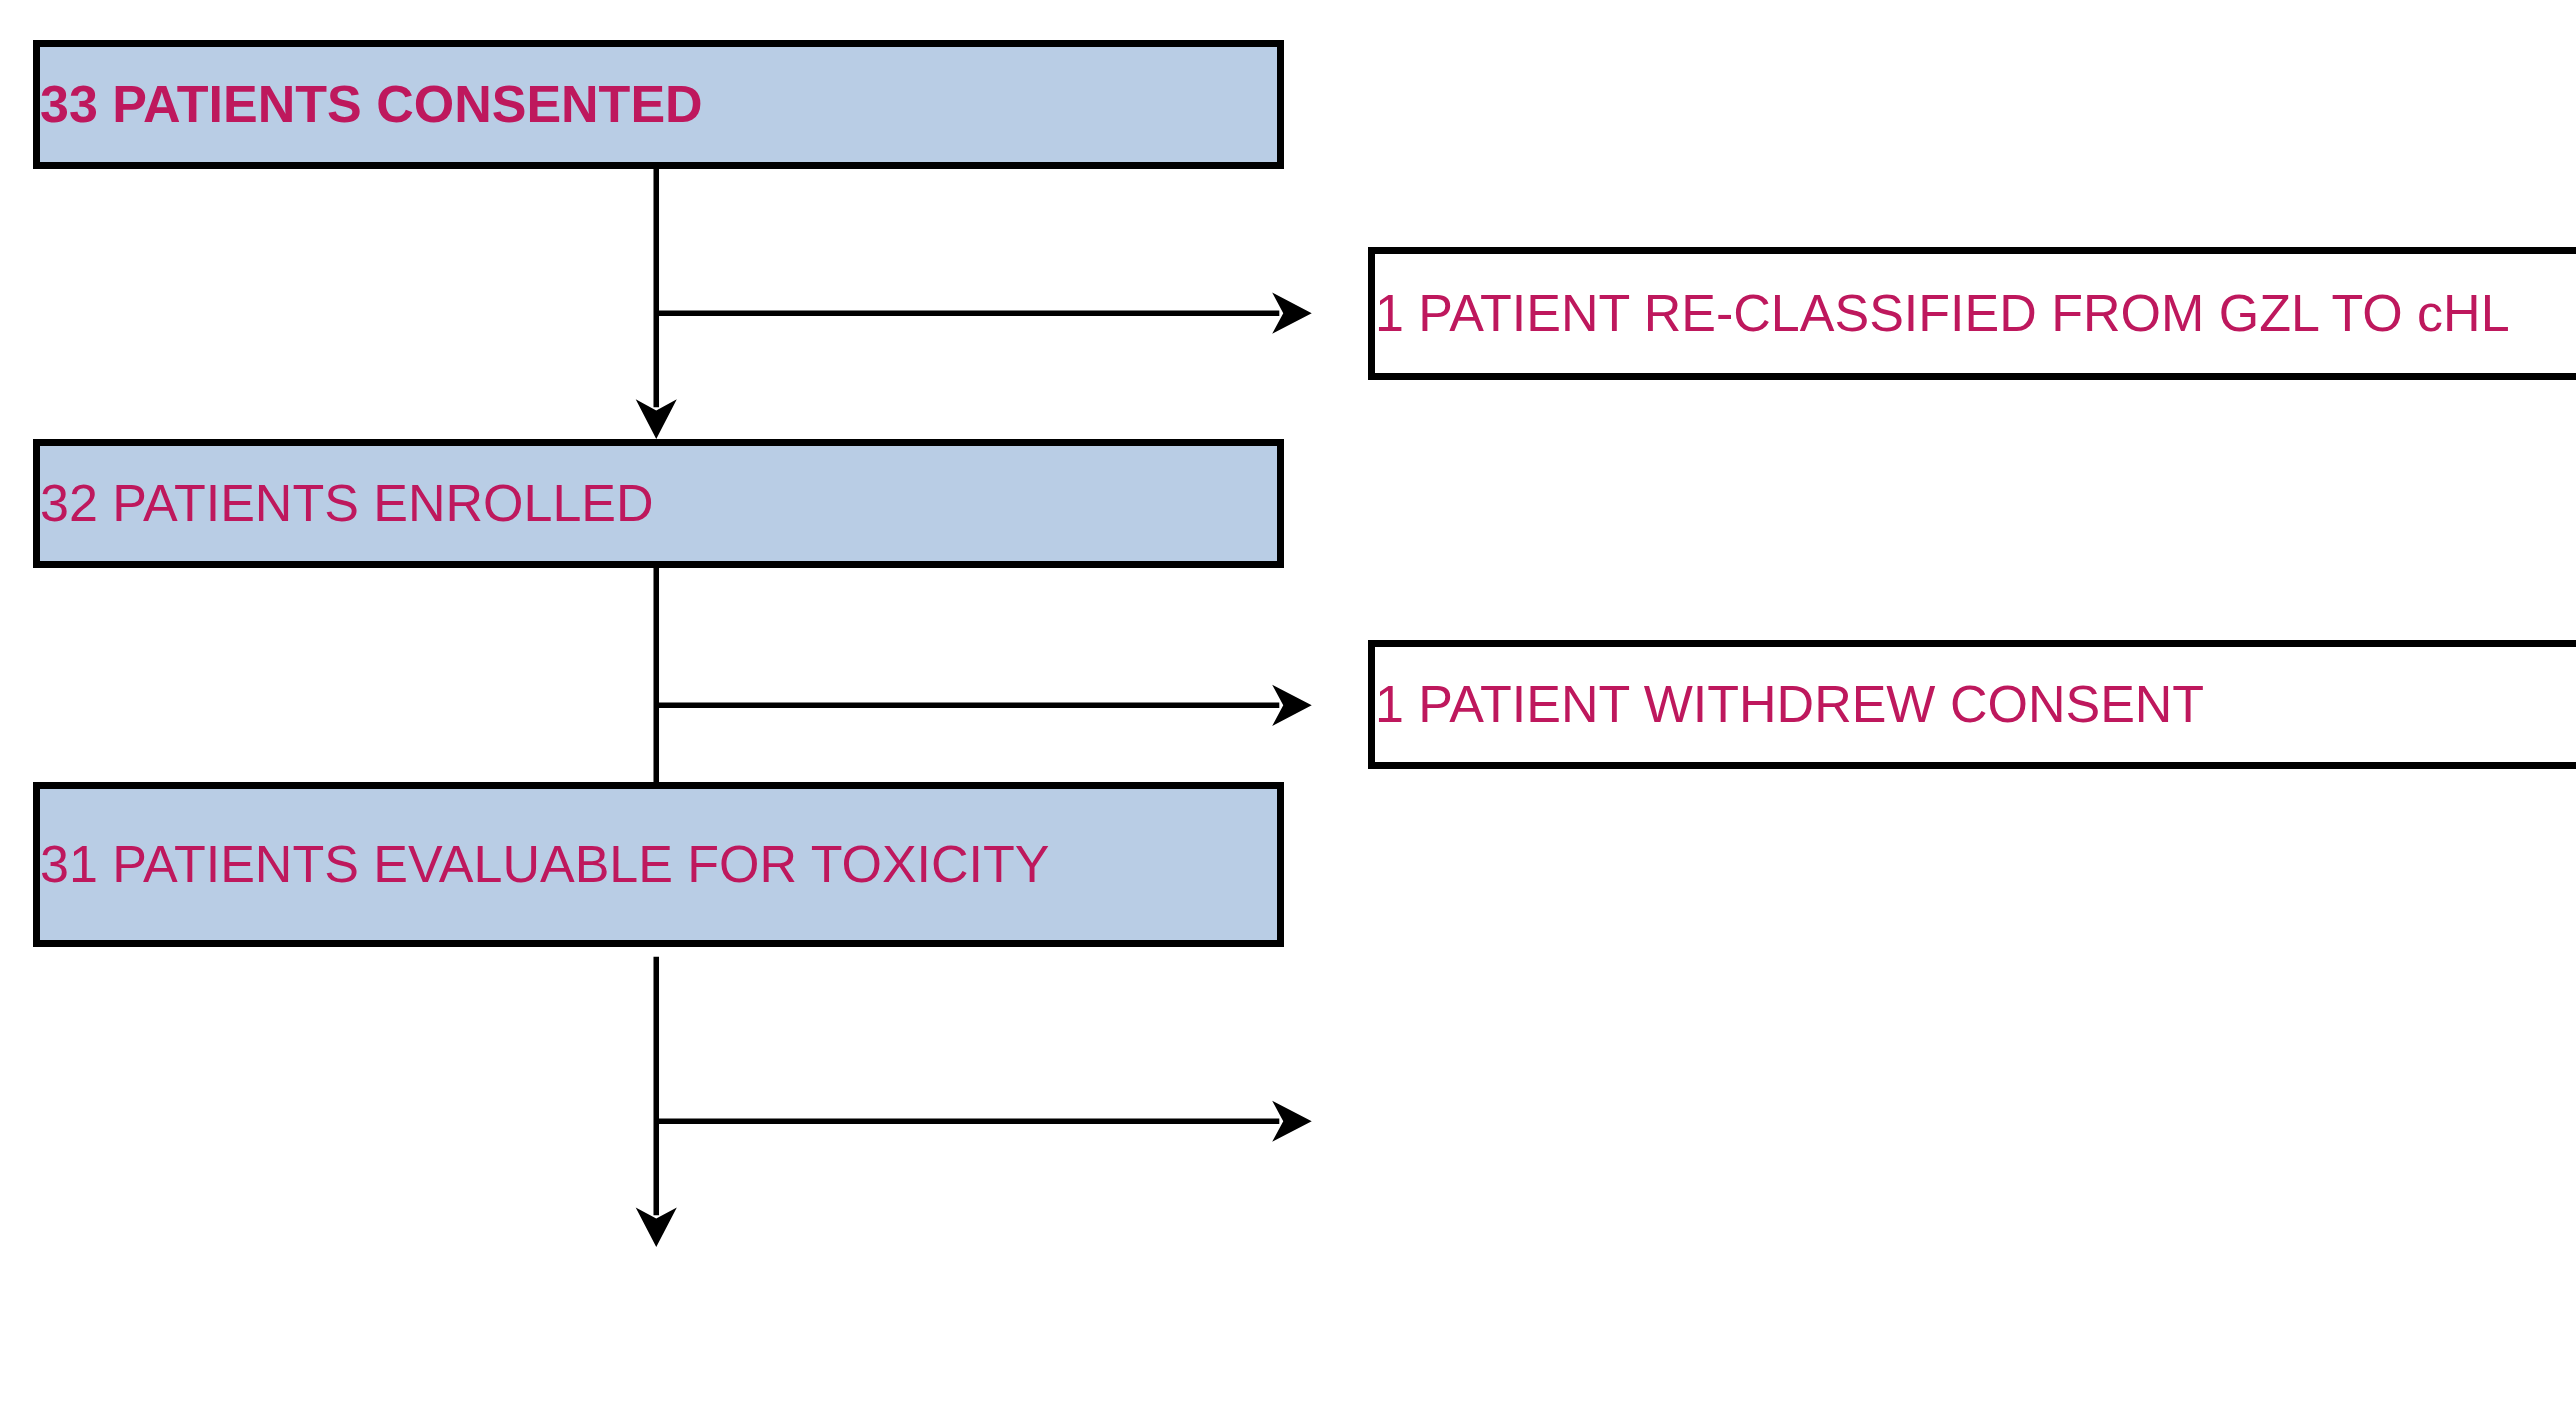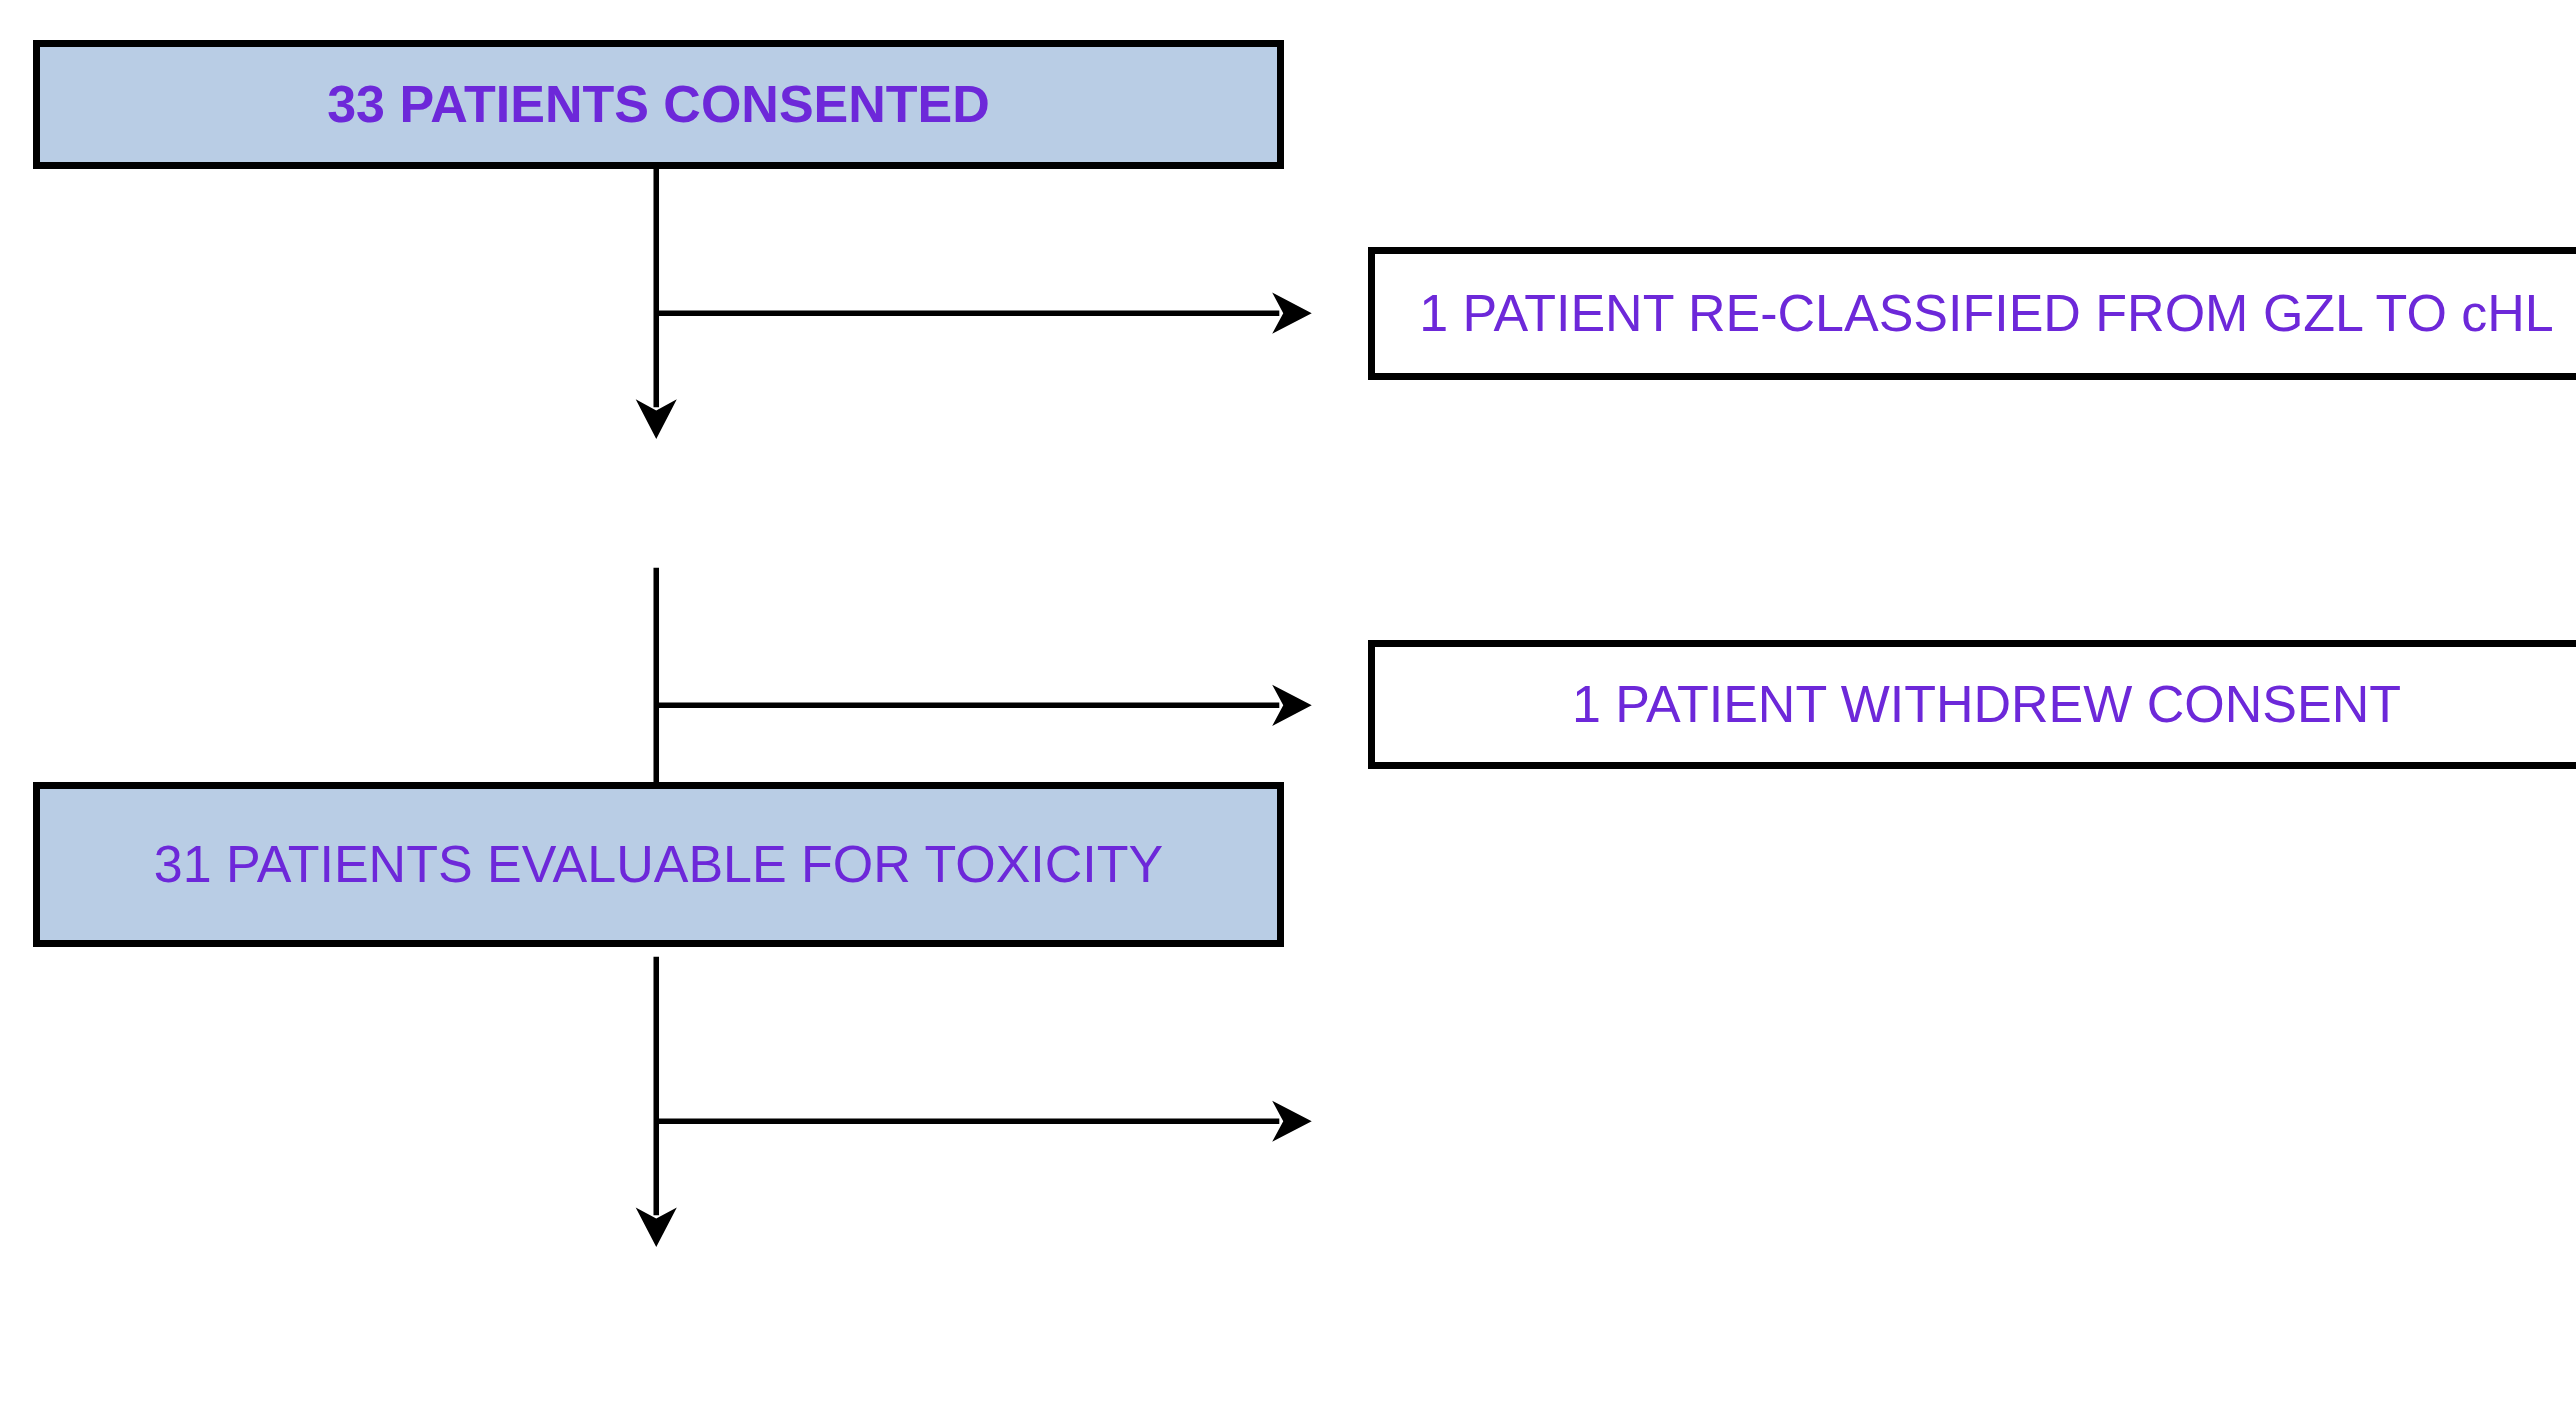--- a/index.html
+++ b/index.html
@@ -22,23 +22,22 @@
     width: 2576px;
     height: 1402px;
     z-index: 0;
   }
   .flow-box {
     position: absolute;
     box-sizing: border-box;
     border: 7.1px solid #000000;
     display: flex;
     align-items: center;
-    justify-content: center;
     text-align: center;
-    color: #6d28d9;
+    color: #be185d;
     font-size: 52px;
     line-height: 1.1;
     z-index: 1;
   }
   .main-box {
     left: 33px;
     width: 1251px;
     background: #b9cde5;
   }
   .side-box {
@@ -81,20 +80,23 @@
   </svg>
 
   <div class="flow-box main-box mb1">
     <span>33 PATIENTS CONSENTED</span>
   </div>
 
   <div class="flow-box side-box sb1">
     <span>1 PATIENT RE-CLASSIFIED FROM GZL TO cHL</span>
   </div>
 
+  <div class="flow-box main-box mb2">
+    <span>32 PATIENTS ENROLLED</span>
+  </div>
 
   <div class="flow-box side-box sb2">
     <span>1 PATIENT WITHDREW CONSENT</span>
   </div>
 
   <div class="flow-box main-box mb3">
     <span>31 PATIENTS EVALUABLE FOR TOXICITY</span>
   </div>
 
 

